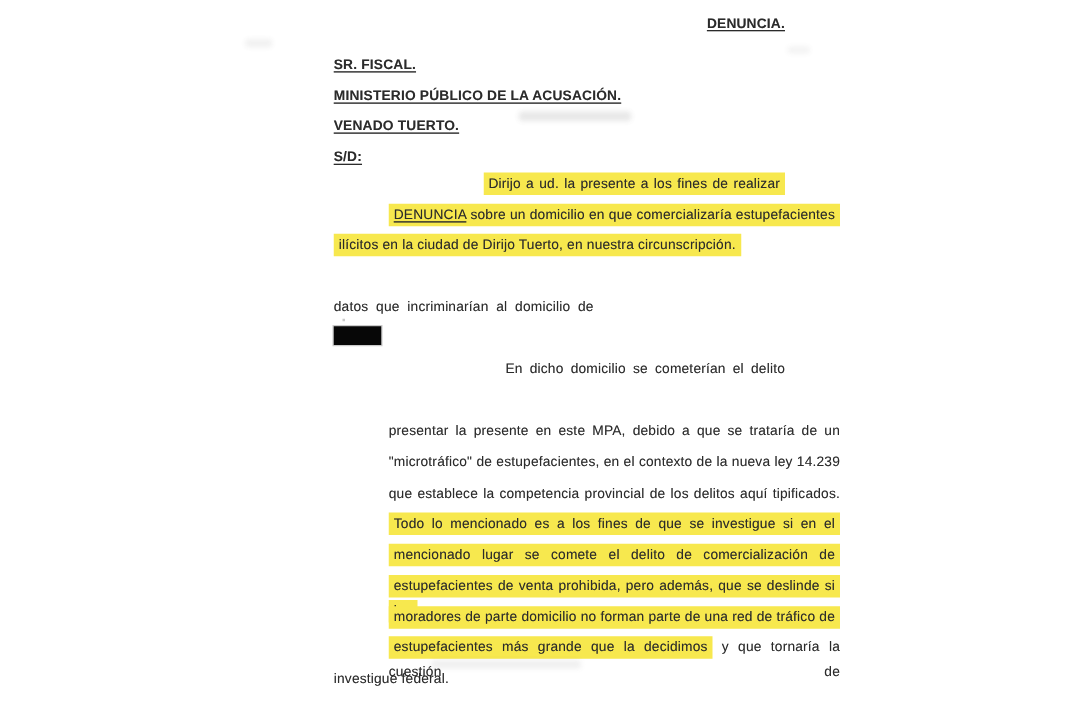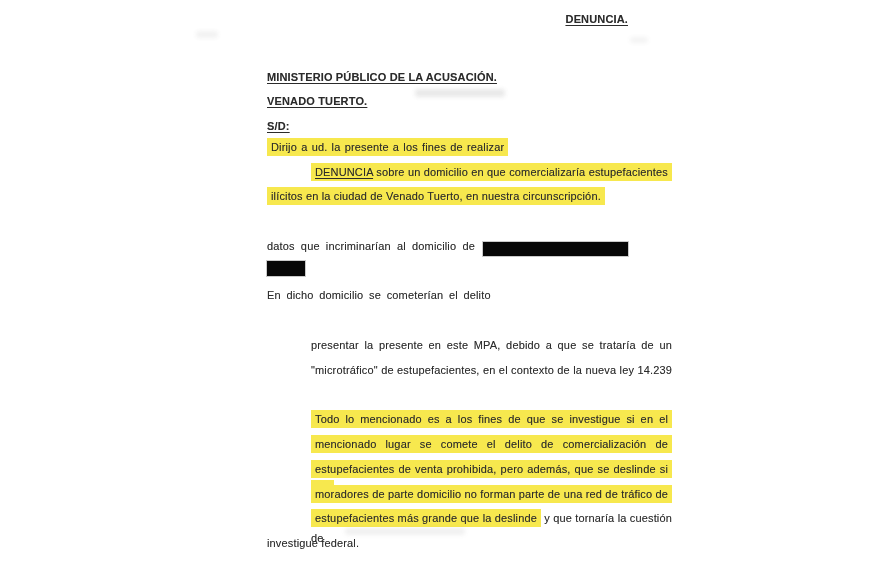--- a/index.html
+++ b/index.html
@@ -13,27 +13,27 @@
   .page{position:absolute;left:0;top:0;width:870px;height:580px;}
   .line{
     position:absolute;left:267px;width:361px;height:20px;line-height:20px;
     font-size:11px;letter-spacing:.15px;white-space:nowrap;
     text-shadow:0 0 .5px rgba(40,40,40,.35);
   }
   .bold{font-weight:bold;}
   .und{text-decoration:underline;text-decoration-thickness:1.4px;text-underline-offset:2px;}
   .title-line{text-align:right;}
   .justify{white-space:normal;text-align:justify;text-align-last:justify;padding-left:44px;}
-  .indent{}
+  .indent{text-align:right;}
   .hl{
     background:#f7e84e;
     padding:3px 4px;
     box-decoration-break:clone;
   }
-  .flexline{display:flex;align-items:flex-end;}
+  .flexline{display:flex;align-items:flex-start;flex-direction:column;}
   .redact{
     background:#070707;
     box-shadow:0 0 0 1px rgba(150,150,150,.5);
     display:inline-block;
   }
   .redact-inline{flex:1 1 auto;height:14px;margin-left:8px;}
   .redact-2{position:absolute;left:267px;top:261px;width:38px;height:15px;}
   .smudge{position:absolute;background:rgba(90,90,90,.18);filter:blur(2.2px);border-radius:3px;}
   .ws1{word-spacing:1px;}
   .ws2{word-spacing:2.5px;}
@@ -41,70 +41,76 @@
 </style>
 </head>
 <body>
 
 <div class="page">
 
   <div class="line title-line" style="top:9px">
     <span class="bold und">DENUNCIA.</span>
   </div>
 
+  <div class="line" style="top:42px">
+    <span class="bold und">SR. FISCAL.</span>
+  </div>
   <div class="line" style="top:67px">
     <span class="bold und">MINISTERIO PÚBLICO DE LA ACUSACIÓN.</span>
   </div>
   <div class="line" style="top:91px">
     <span class="bold und">VENADO TUERTO.</span>
   </div>
   <div class="line" style="top:116px">
     <span class="bold und">S/D:</span>
   </div>
 
   <div class="line indent ws1" style="top:137px">
     <span class="hl">Dirijo a ud. la presente a los fines de realizar</span>
   </div>
   <div class="line justify" style="top:162px">
     <span class="hl"><span class="und">DENUNCIA</span><span> sobre un domicilio en que comercializaría estupefacientes</span></span>
   </div>
   <div class="line" style="top:186px">
-    <span class="hl">ilícitos en la ciudad de Venado Tuerto, en nuestra circunscripción.</span>
+    <span class="hl">ilícitos en la ciudad de Dirijo Tuerto, en nuestra circunscripción.</span>
   </div>
 
   <div class="line flexline ws3" style="top:236px">
     <span>datos que incriminarían al domicilio de</span>
     <span class="redact redact-inline"></span>
   </div>
   <span class="redact redact-2"></span>
 
   <div class="line indent ws2" style="top:285px">
     <span>En dicho domicilio se cometerían el delito</span>
   </div>
   <div class="line justify" style="top:335px">
     <span>presentar la presente en este MPA, debido a que se trataría de un</span>
   </div>
   <div class="line justify" style="top:360px">
     <span>"microtráfico" de estupefacientes, en el contexto de la nueva ley 14.239</span>
   </div>
+  <div class="line justify" style="top:385px">
+    <span>que establece la competencia provincial de los delitos aquí tipificados.</span>
+  </div>
 
   <div class="line justify" style="top:434px">
     <span class="hl">mencionado lugar se comete el delito de comercialización de</span>
   </div>
   <div class="line justify" style="top:409px">
     <span class="hl">Todo lo mencionado es a los fines de que se investigue si en el</span>
   </div>
   <div class="line justify" style="top:459px">
     <span class="hl">estupefacientes de venta prohibida, pero además, que se deslinde si los</span>
   </div>
   <div class="line justify" style="top:484px">
     <span class="hl">moradores de parte domicilio no forman parte de una red de tráfico de</span>
   </div>
   <div class="line justify" style="top:508px">
-    <span class="hl">estupefacientes más grande que la deslinde</span><span> y que tornaría la cuestión de</span>
+    <span class="hl">estupefacientes más grande que la decidimos</span><span> y que tornaría la cuestión de</span>
   </div>
   <div class="line" style="top:533px">
     <span>investigue federal.</span>
   </div>
 
   <div class="smudge" style="left:415px;top:89px;width:90px;height:8px;opacity:.75"></div>
   <div class="smudge" style="left:196px;top:31px;width:22px;height:7px;opacity:.45"></div>
   <div class="smudge" style="left:630px;top:37px;width:18px;height:6px;opacity:.4"></div>
   <div class="smudge" style="left:345px;top:528px;width:120px;height:7px;opacity:.5"></div>
 

